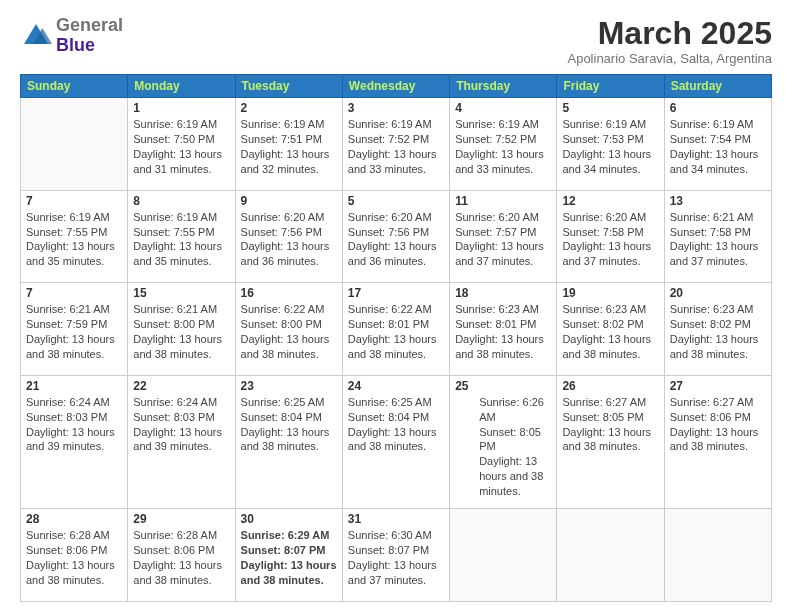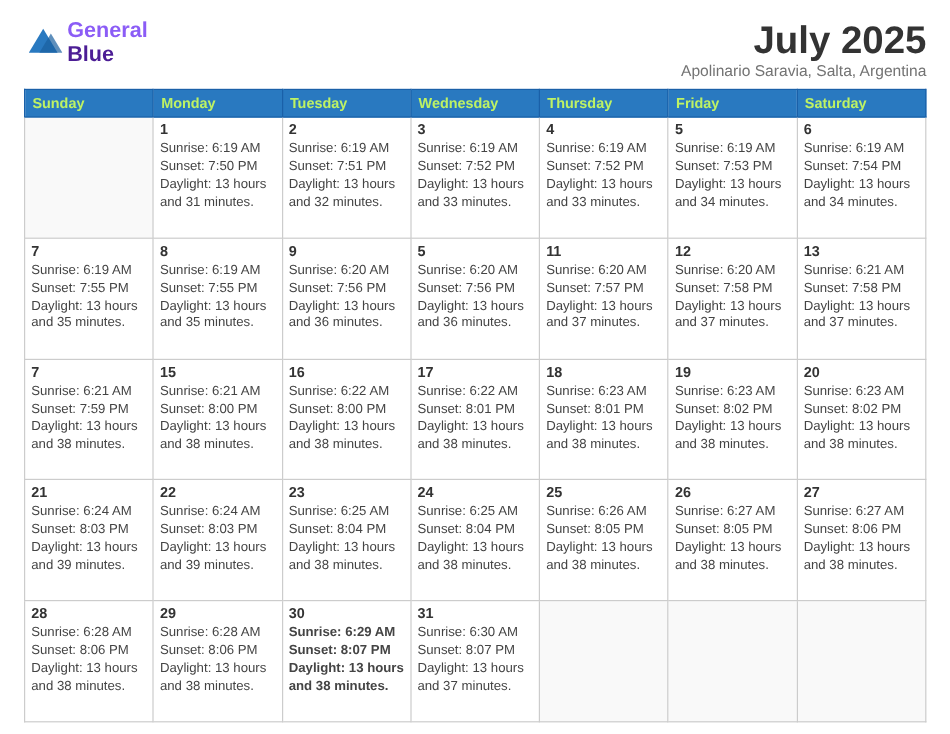--- a/index.html
+++ b/index.html
@@ -26,21 +26,21 @@
     .logo {
       display: flex;
       align-items: center;
       gap: 4px;
     }
     .logo-text {
       font-size: 18px;
       font-weight: bold;
       line-height: 1.1;
     }
-    .logo-text .general { color: #8b5cf6; }
+    .logo-text .general { color: #737373; }
     .logo-text .blue { color: #4c1d95; }
     .logo-icon {
       width: 32px;
       height: 32px;
     }
     .title-block {
       text-align: right;
     }
     .month-title {
       font-size: 32px;
@@ -99,21 +99,21 @@
       <svg class="logo-icon" viewBox="0 0 40 40">
         <polygon points="20,5 35,30 5,30" fill="#2979c0"></polygon>
         <polygon points="28,10 40,30 16,30" fill="#1a5fa0" opacity="0.7"></polygon>
       </svg>
       <div class="logo-text">
         <span class="general">General</span><br>
         <span class="blue">Blue</span>
       </div>
     </div>
     <div class="title-block">
-      <div class="month-title">July 2025</div>
+      <div class="month-title">March 2025</div>
       <div class="subtitle">Apolinario Saravia, Salta, Argentina</div>
     </div>
   </div>
 
   <table class="calendar">
     <thead>
       <tr>
         <th>Sunday</th>
         <th>Monday</th>
         <th>Tuesday</th>
@@ -271,21 +271,21 @@
 Daylight: 13 hours and 38 minutes.</div>
           </td>
           <td>
             <div class="day-number">24</div>
             <div class="day-info" style="white-space: pre-line;">Sunrise: 6:25 AM
 Sunset: 8:04 PM
 Daylight: 13 hours and 38 minutes.</div>
           </td>
           <td>
             <div class="day-number">25</div>
-            <div class="day-info" style="white-space: pre-line;">Sunrise: 6:26 AM
+            <div class="day-info" style="white-space: pre-line; margin-left: 24px;">Sunrise: 6:26 AM
 Sunset: 8:05 PM
 Daylight: 13 hours and 38 minutes.</div>
           </td>
           <td>
             <div class="day-number">26</div>
             <div class="day-info" style="white-space: pre-line;">Sunrise: 6:27 AM
 Sunset: 8:05 PM
 Daylight: 13 hours and 38 minutes.</div>
           </td>
           <td>

